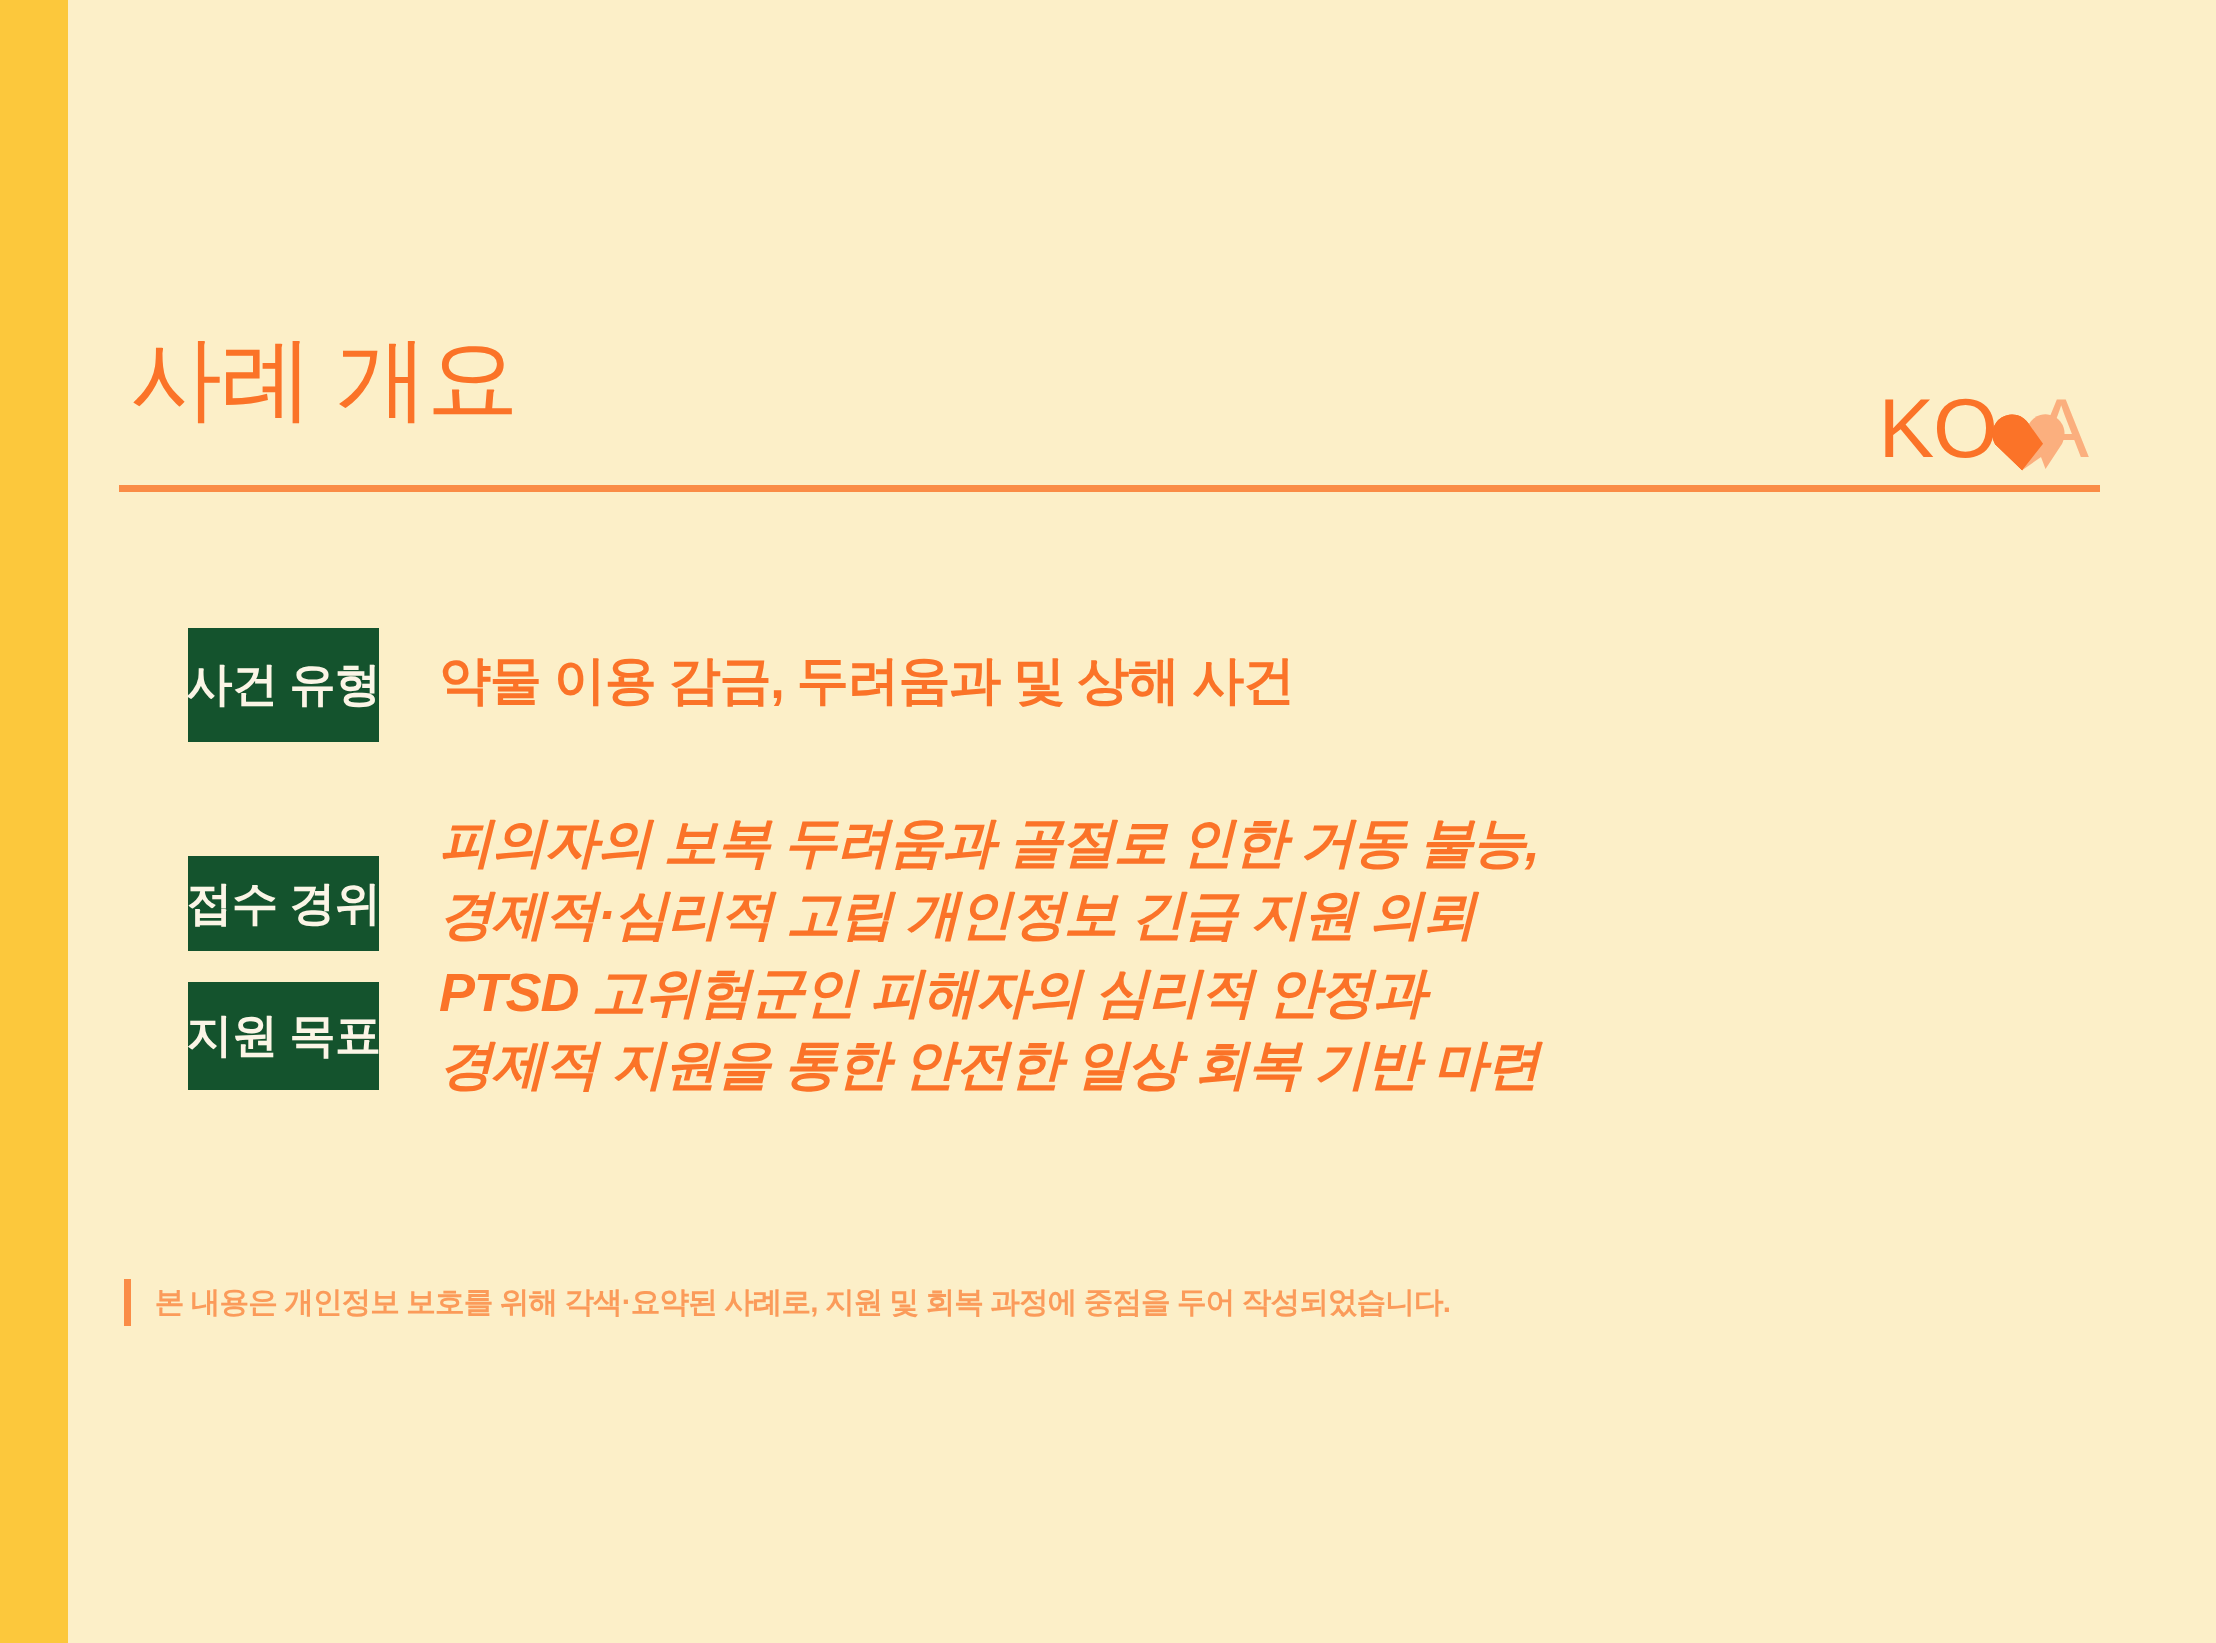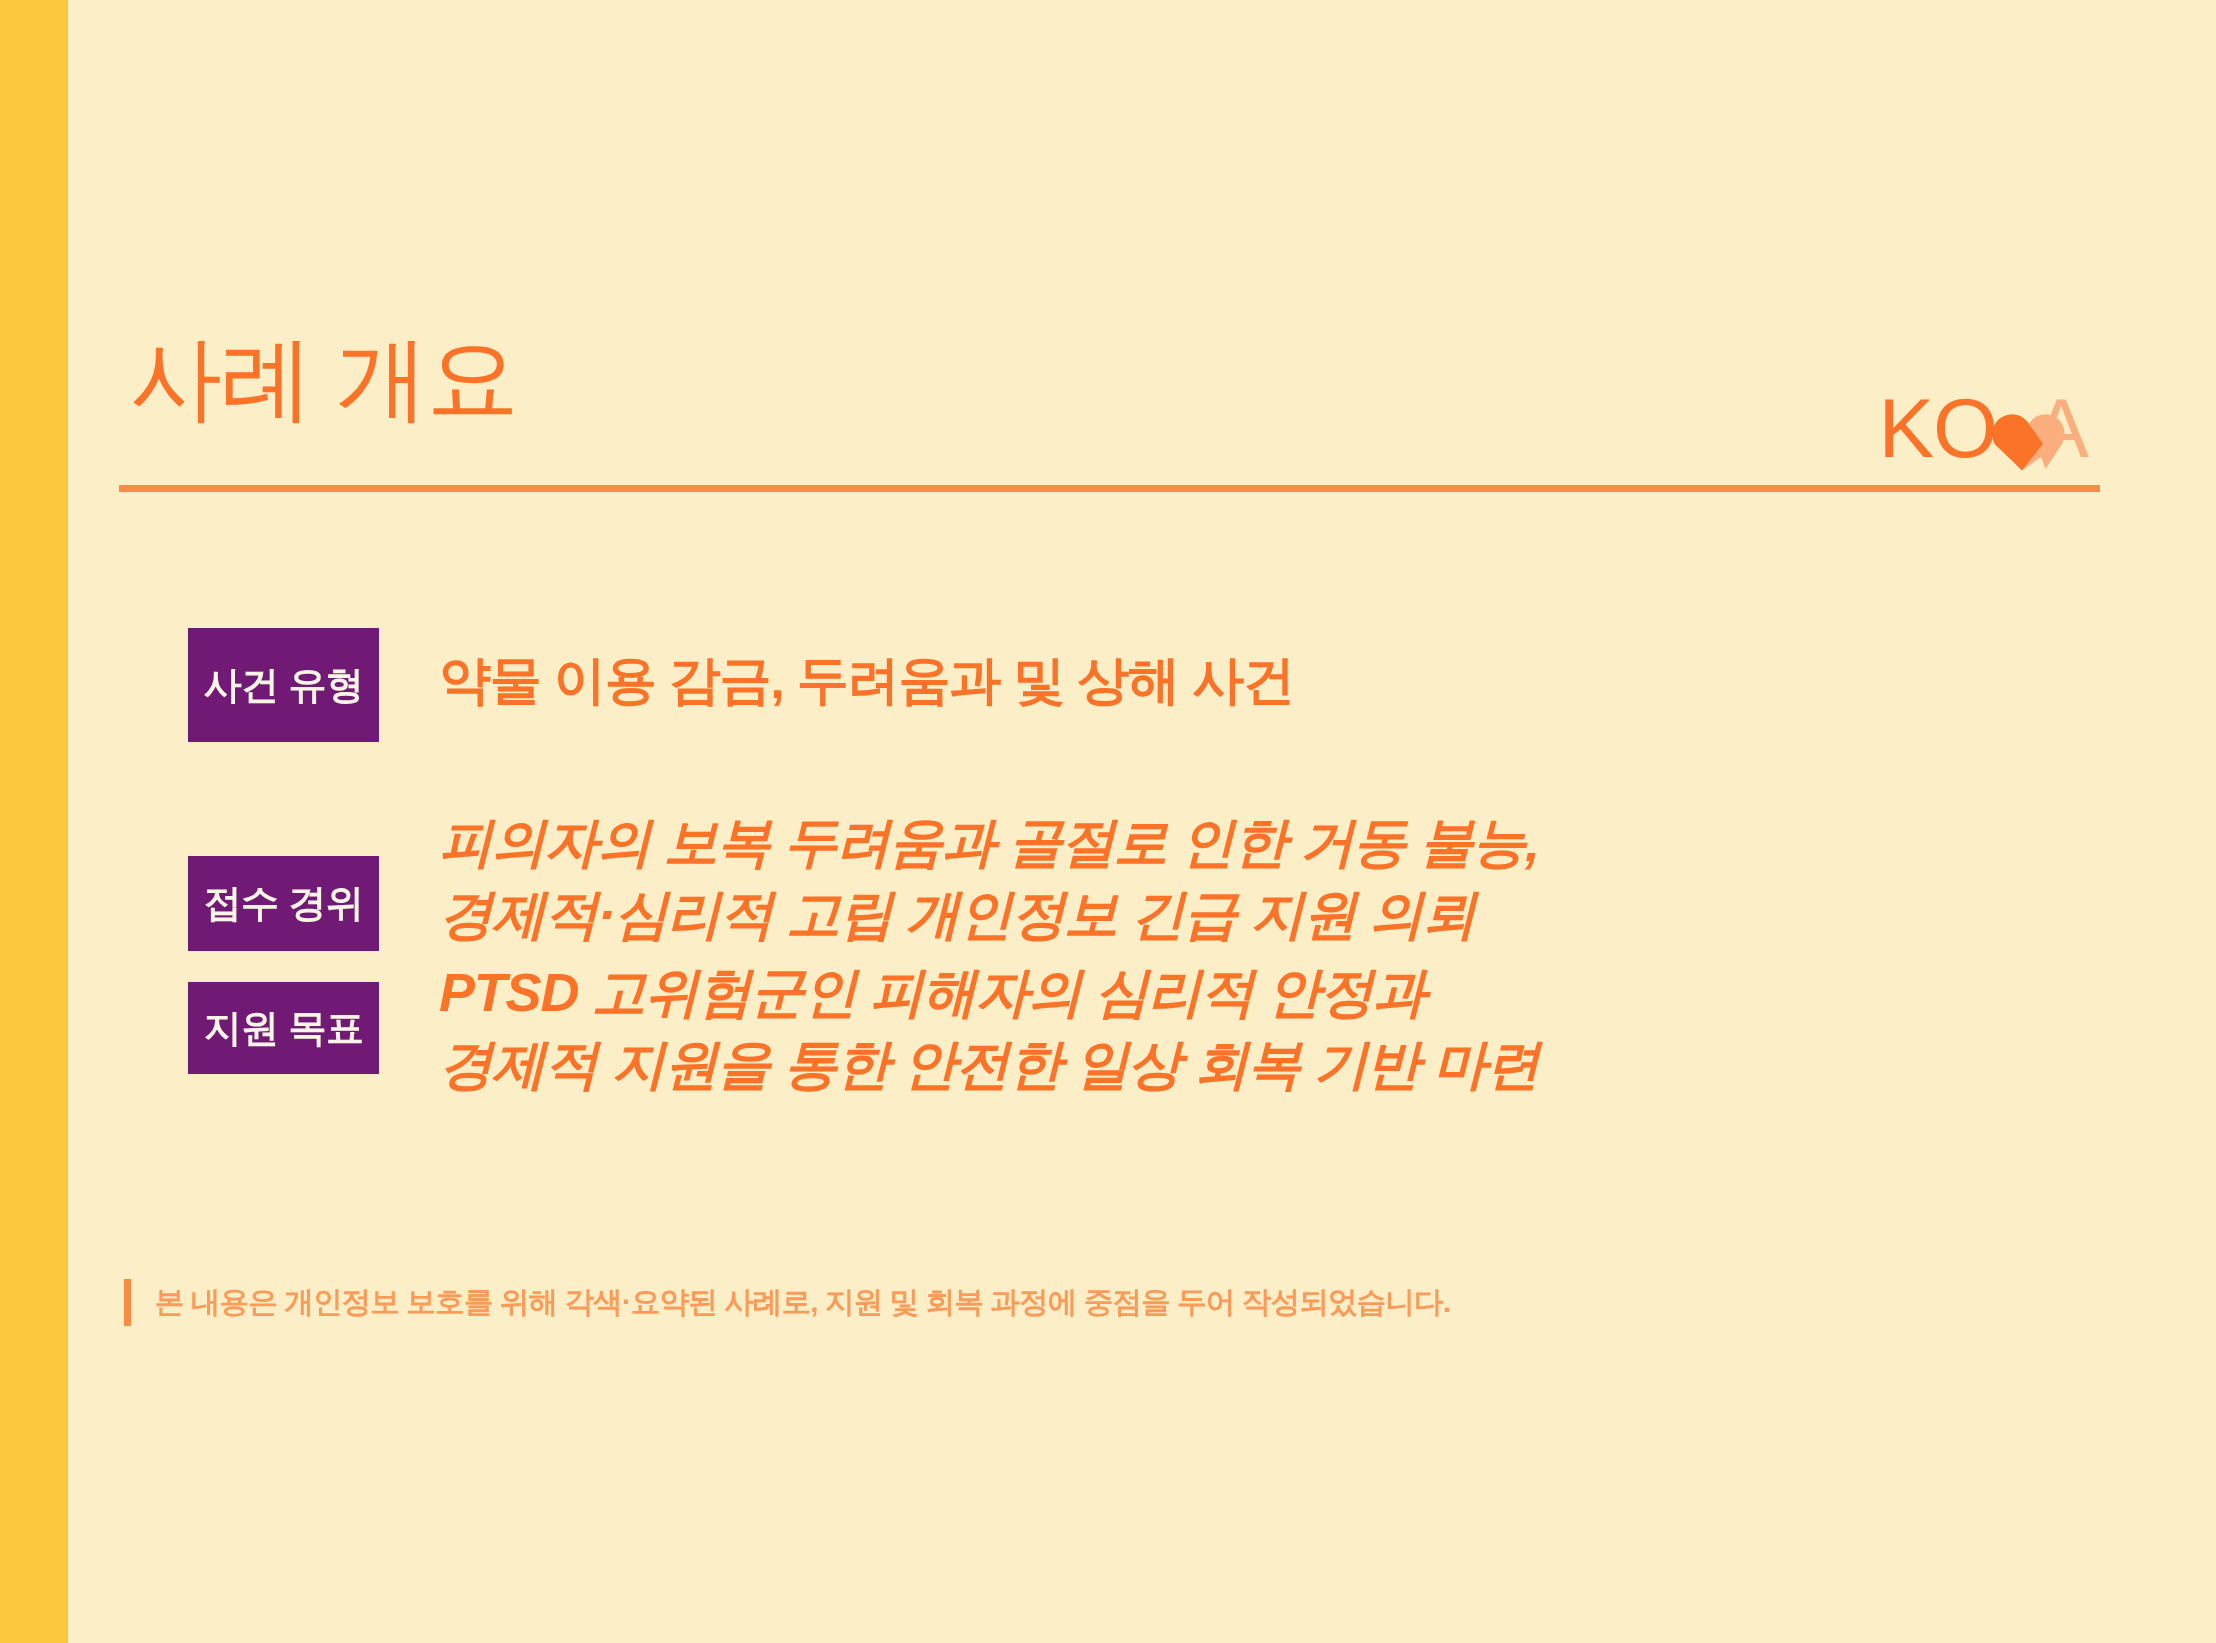--- a/index.html
+++ b/index.html
@@ -81,34 +81,34 @@
     display:flex;
     align-items:flex-start;
   }
   .row-1 { height:166px; }
   .row-2 { height:163px;align-items:flex-end; }
   .row-3 { height:163px; }
 
   .badge {
     flex:0 0 auto;
     width:191px;
-    background:#701a75;
+    background:#14532d;
     color:#FBF5E6;
-    font-size:38px;
+    font-size:46px;
     font-weight:bold;
     letter-spacing:-0.6px;
     text-align:center;
     white-space:nowrap;
     display:flex;
     align-items:center;
     justify-content:center;
   }
   .row-1 .badge { height:114px; margin-top:6.2px; }
   .row-2 .badge { height:95px; margin-top:34px; }
-  .row-3 .badge { height:92px; margin-top:31px; }
+  .row-3 .badge { height:108px; margin-top:31px; }
 
   .row-text {
     flex:1 1 auto;
     margin-left:60px;
     color:#FB7328;
     font-weight:bold;
     letter-spacing:-1.2px;
   }
   .row-1 .row-text {
     font-size:52px;

